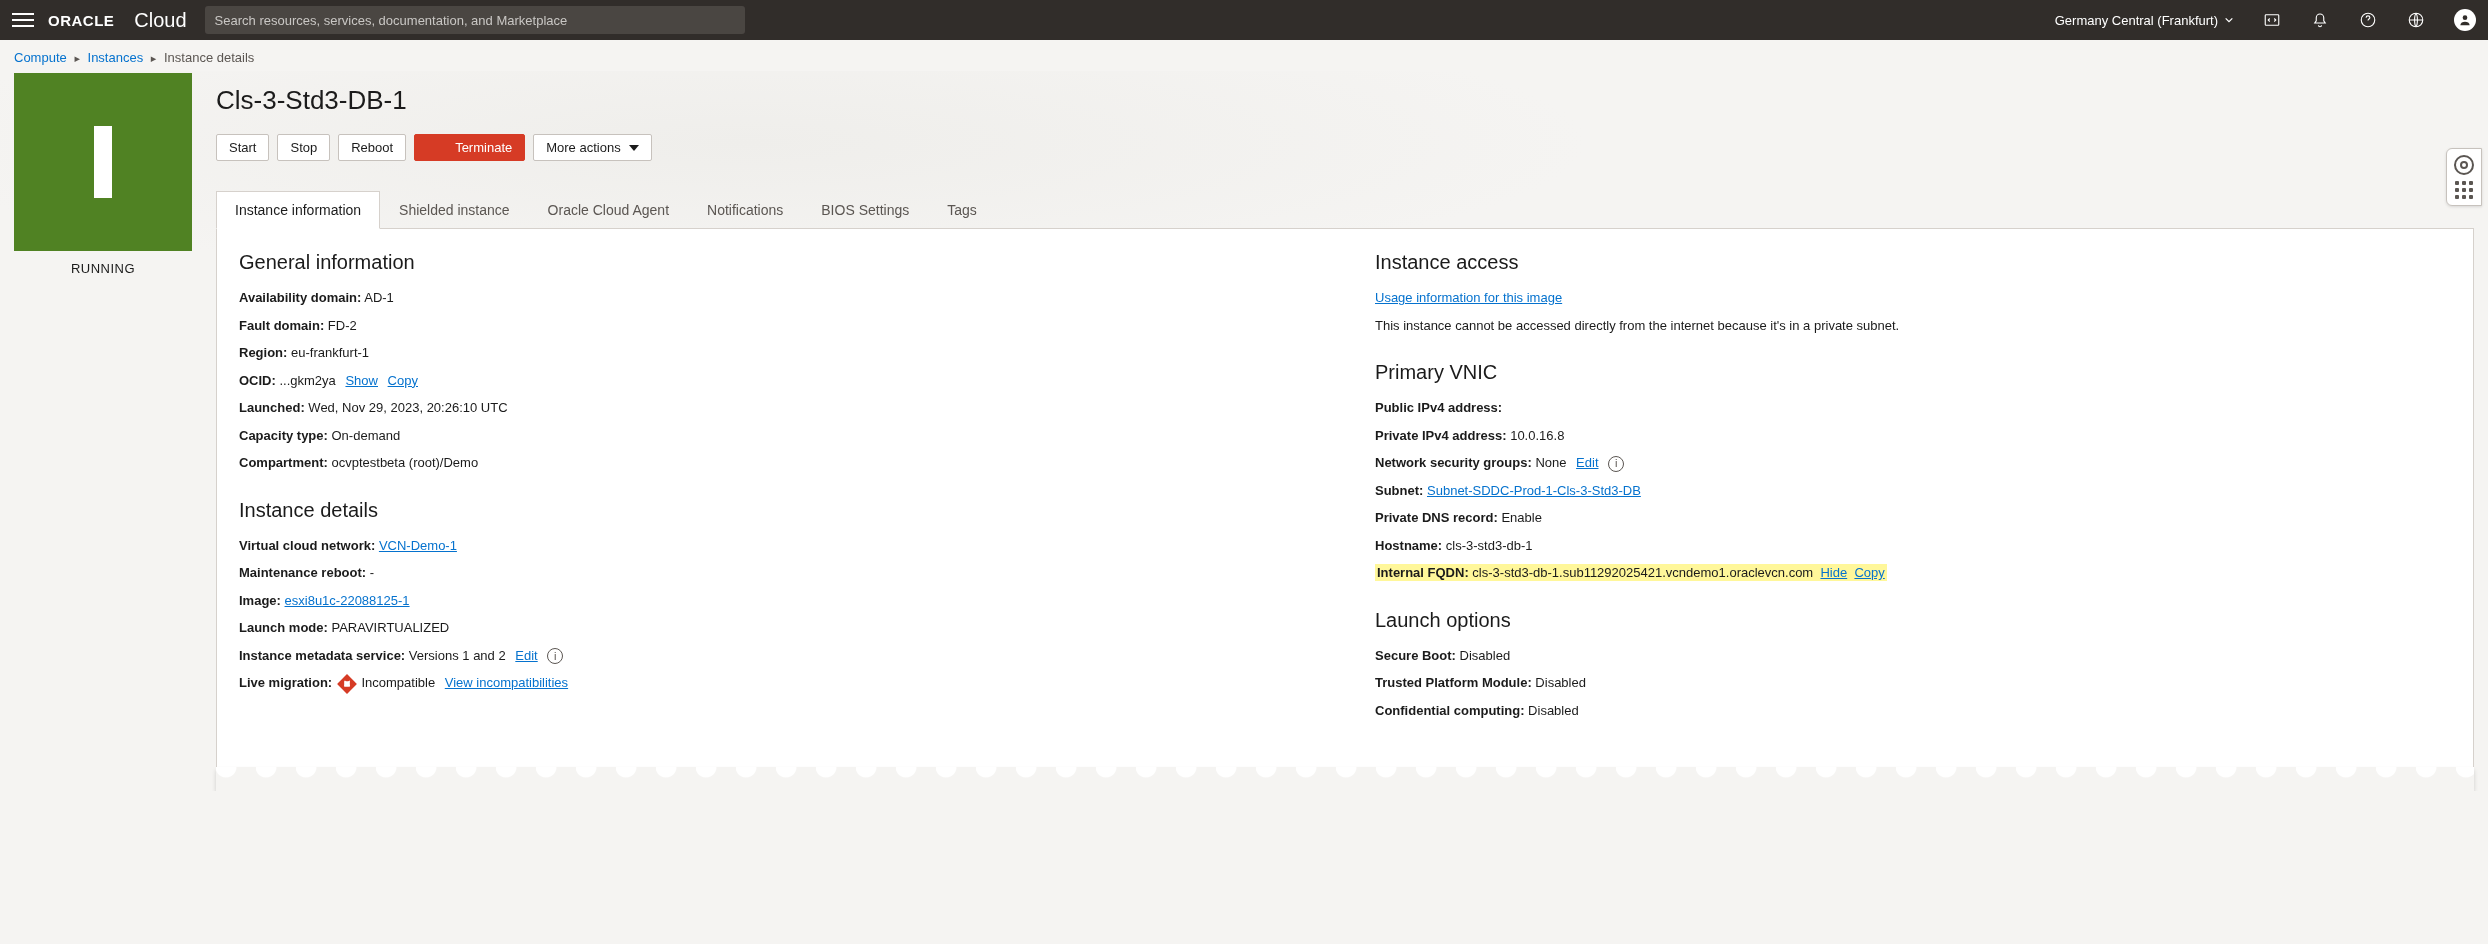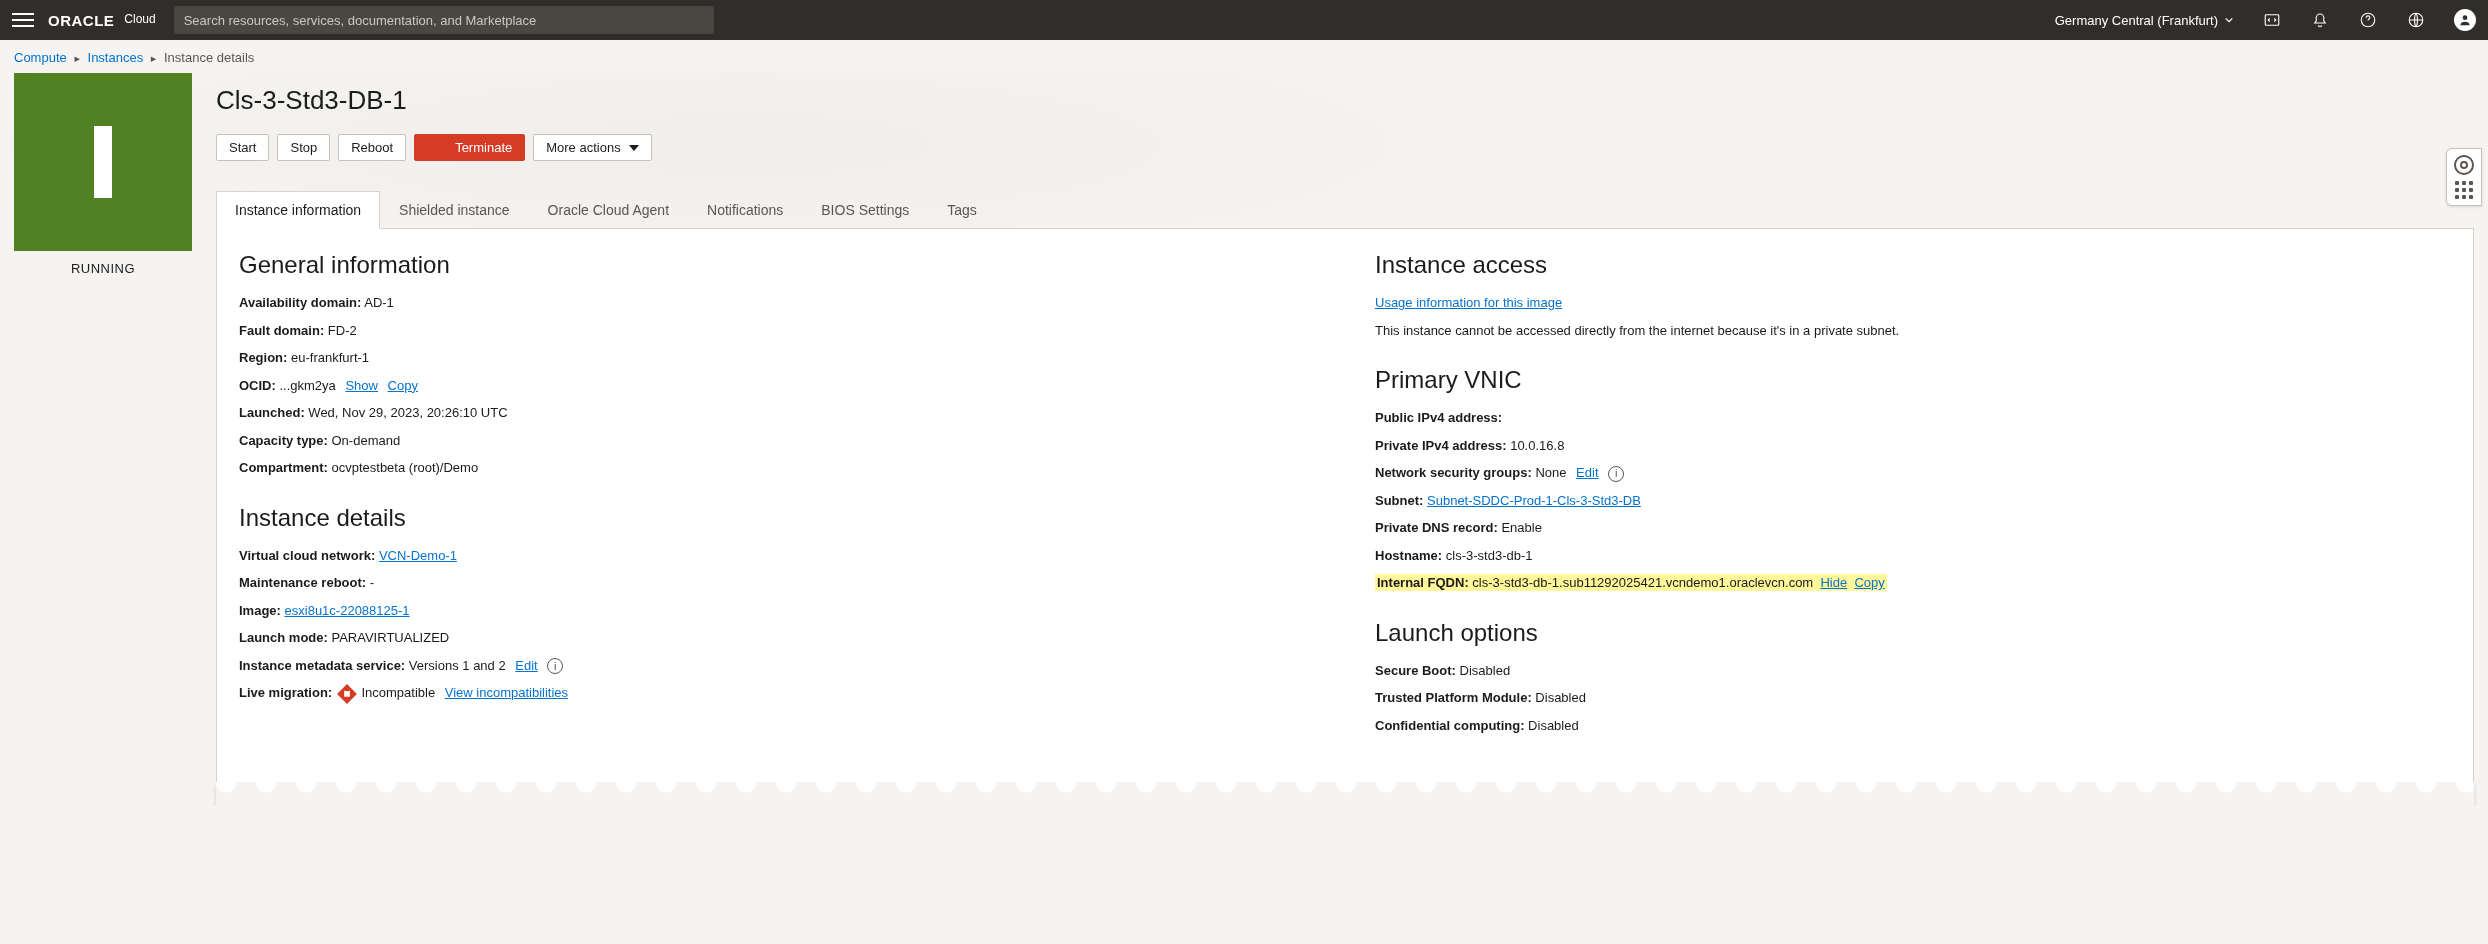--- a/index.html
+++ b/index.html
@@ -17,23 +17,23 @@
   .topbar {
     background: #312d2a;
     height: 40px;
     display: flex;
     align-items: center;
     padding: 0 12px;
     color: #fff;
   }
   .hamburger { width:22px; height:22px; display:flex; flex-direction:column; justify-content:center; gap:4px; cursor:pointer; margin-right:14px;}
   .hamburger span { display:block; height:2px; background:#fff; }
-  .brand { display:flex; gap:10px; margin-right:18px; }
+  .brand { display:flex; align-items:center; gap:20px; margin-right:18px; }
   .brand .oracle { font-weight:700; letter-spacing:0.5px; font-size:15px; }
-  .brand .cloud { font-weight:300; font-size:12px; }
+  .brand .cloud { font-weight:300; font-size:20px; }
   .searchbox {
     background:#4a4642;
     border-radius:3px;
     height:28px;
     flex: 0 0 540px;
     display:flex;
     align-items:center;
     padding:0 10px;
   }
   .searchbox input {
@@ -89,21 +89,21 @@
   }
   .tab.active {
     background:#fff; color:#1b1b1b;
     border-color:#d6d1cc; border-bottom:1px solid #fff;
   }
 
   
   .panel { background:#fff; border:1px solid #d6d1cc; border-top:none; padding:18px 22px 40px 22px;}
   .cols { display:flex; gap:60px;}
   .col { flex:1; min-width:0;}
-  h2.section { font-size:24px; font-weight:400; margin:4px 0 14px 0;}
+  h2.section { font-size:20px; font-weight:400; margin:4px 0 14px 0;}
   h2.section.mt { margin-top:26px;}
   .kv { font-size:13px; line-height:1.5; margin-bottom:8px;}
   .kv .k { font-weight:700; }
   .kv .v { font-weight:400; }
   .link-inline { color:#0572ce; text-decoration:underline; margin-left:6px; cursor:pointer;}
   .muted { color:#1b1b1b;}
   .highlight { background:#fff79a; padding:1px 2px;}
   .info-icon {
     display:inline-flex; width:16px;height:16px; border:1.2px solid #5b5652; border-radius:50%;
     align-items:center;justify-content:center; font-size:11px; color:#5b5652; margin-left:6px;

